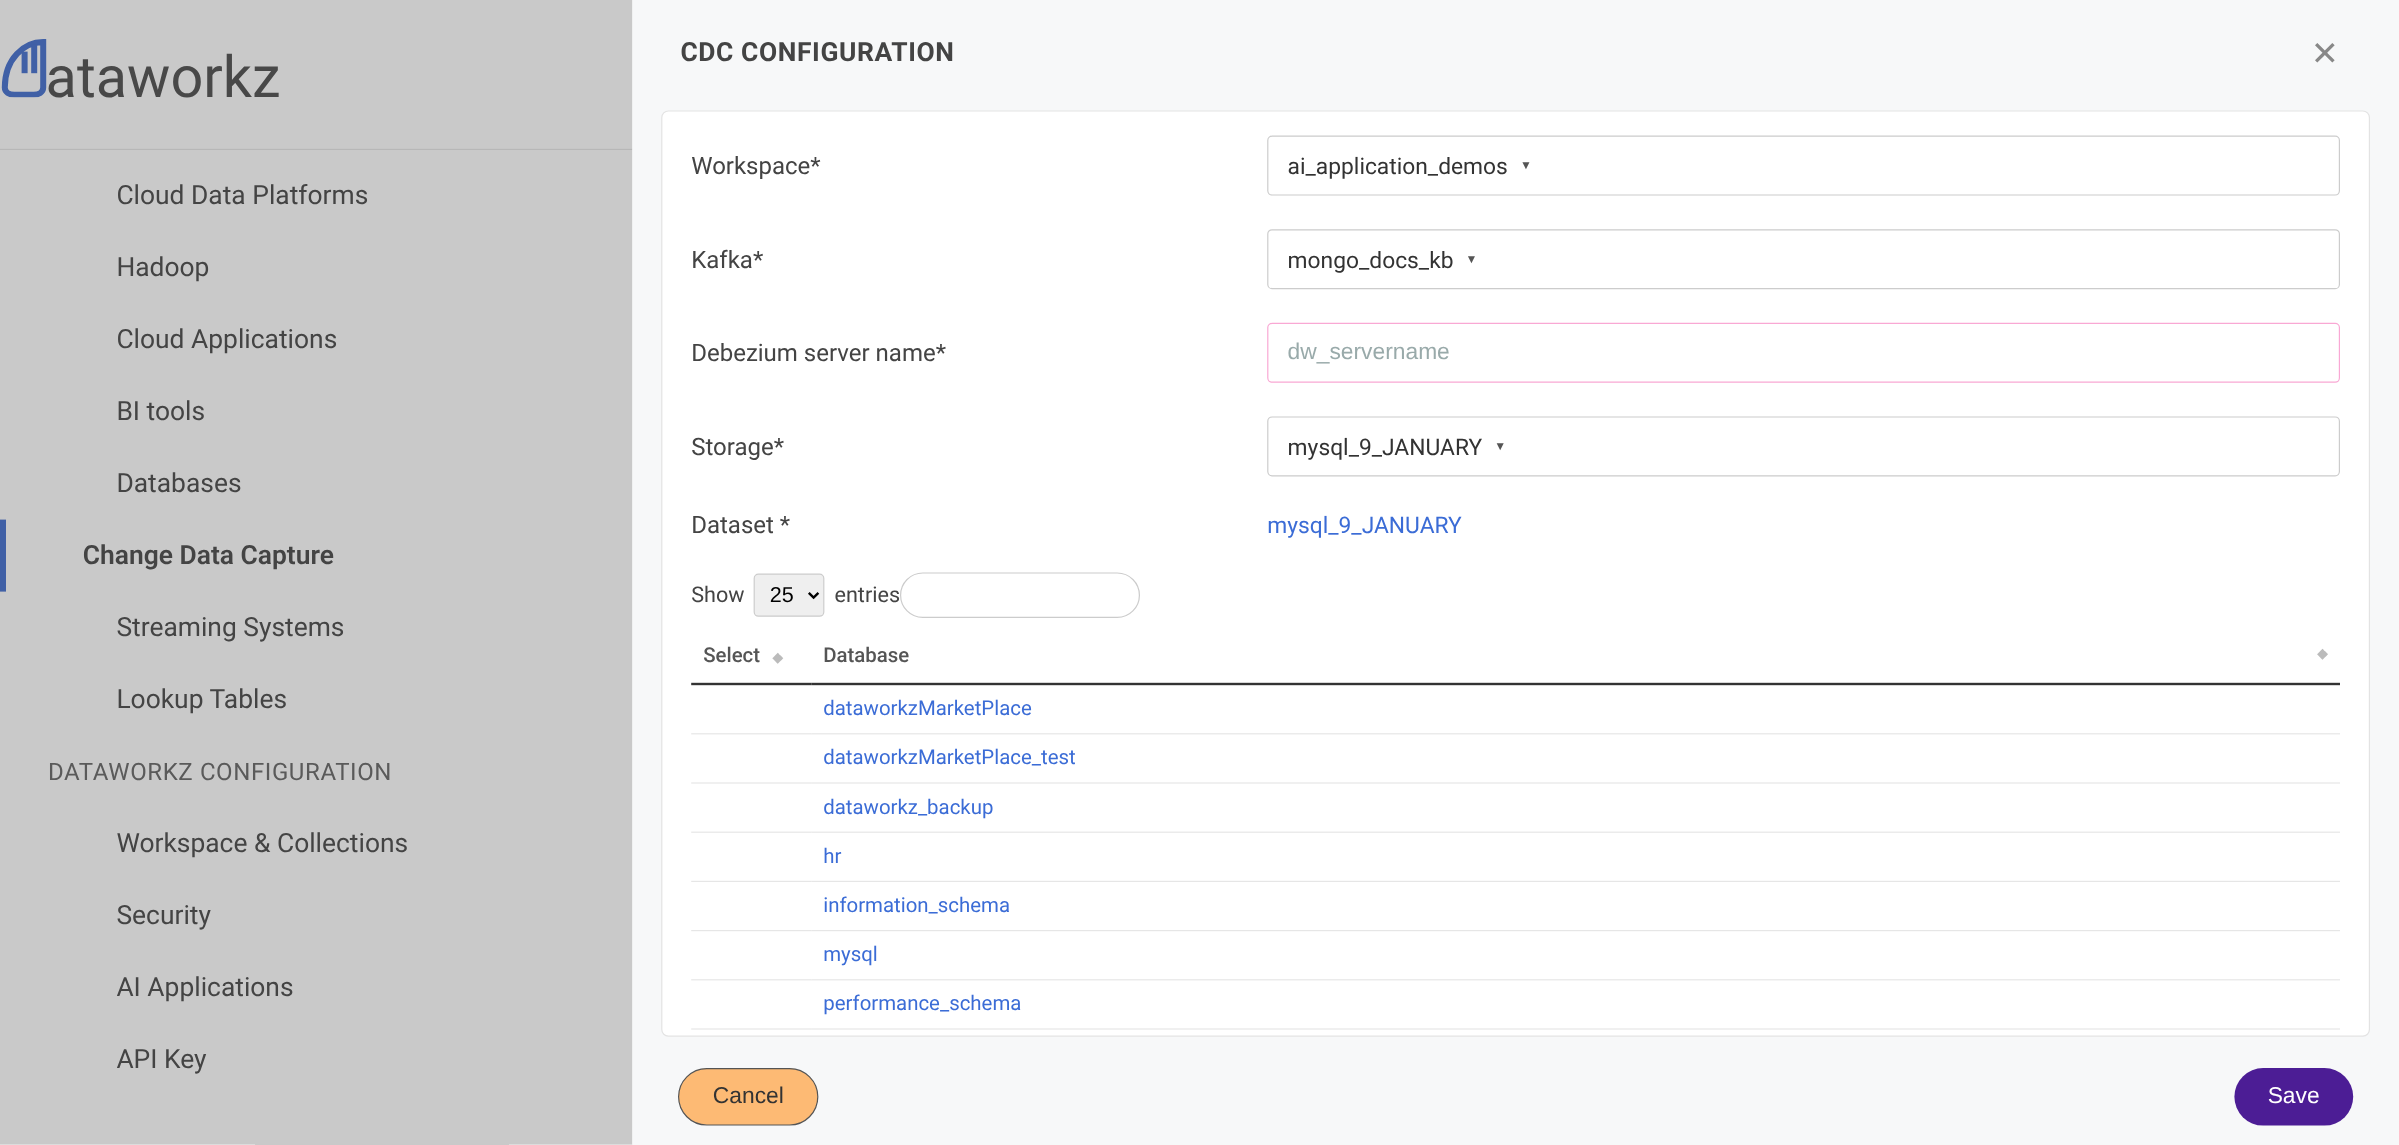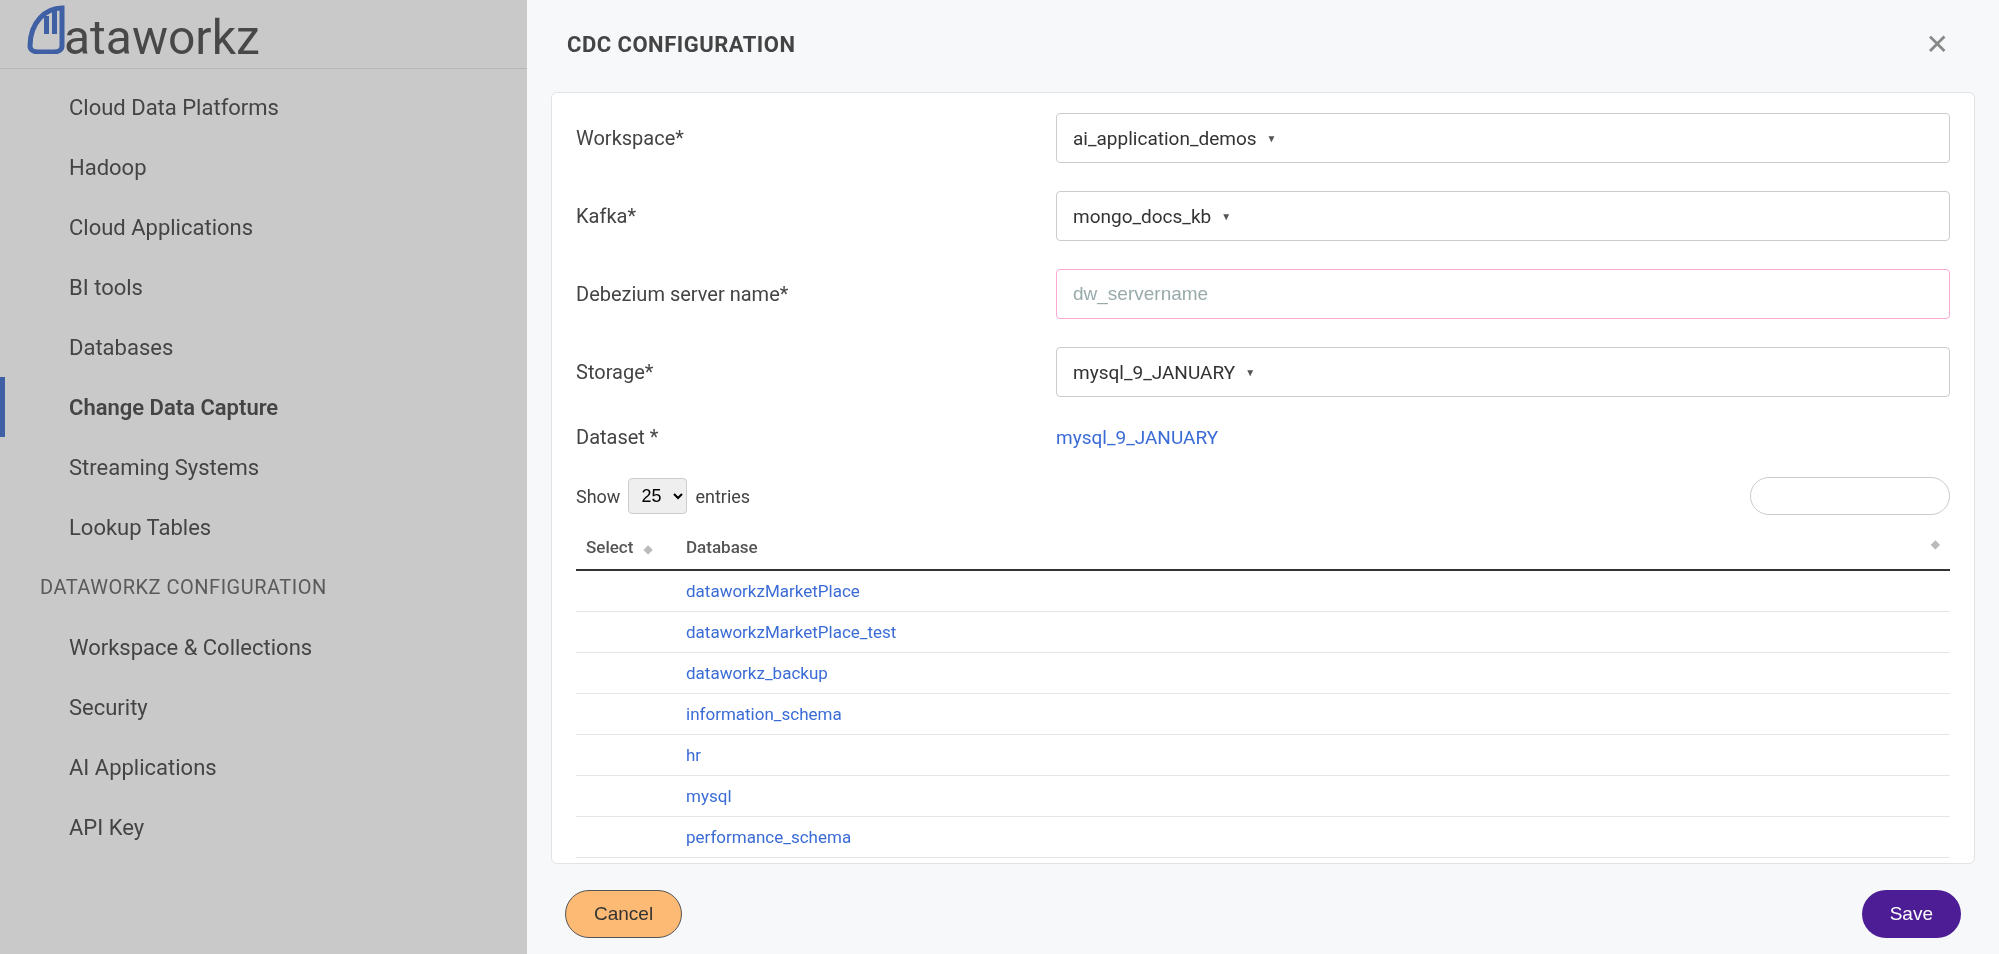--- a/index.html
+++ b/index.html
@@ -22,24 +22,23 @@
       background: #fff;
       position: relative;
     }
     .sidebar-overlay {
       position: absolute;
       top: 0; left: 0; right: 0; bottom: 0;
       background: rgba(100,100,100,0.35);
       pointer-events: none;
     }
     .logo-area {
-      height: 69px;
-      display: flex;
-      align-items: center;
-      padding-left: 26px;
+      height: 125px;
+      display: flex;
+      align-items: center;
       border-bottom: 1px solid #e3e3e3;
     }
     .logo {
       font-size: 48px;
       color: #3a3a3a;
       font-weight: 400;
       display: flex;
       align-items: baseline;
     }
     .logo-mark {
@@ -47,21 +46,21 @@
       font-size: 54px;
       margin-right: -2px;
     }
     .nav-items-group {
       margin-top: 8px;
     }
     .nav-item {
       height: 60px;
       display: flex;
       align-items: center;
-      padding-left: 64px;
+      padding-left: 92px;
       font-size: 22px;
       color: #333;
       border-left: 5px solid transparent;
       cursor: pointer;
     }
     .nav-item.active {
       border-left: 5px solid #2d5ec9;
       font-weight: 600;
       padding-left: 64px;
     }
@@ -149,21 +148,20 @@
     }
     .text-input::placeholder { color: #9aa; }
     .dataset-link {
       color: #3b6cd6;
       font-size: 19px;
       cursor: pointer;
     }
     .table-controls {
       display: flex;
       align-items: center;
-      justify-content: space-between;
       margin-top: 10px;
       margin-bottom: 10px;
     }
     .show-entries {
       display: flex;
       align-items: center;
       gap: 8px;
       font-size: 18px;
       color: #444;
     }
@@ -387,25 +385,25 @@
           <tr>
               <td></td>
               <td><span class="db-name">dataworkzMarketPlace_test</span></td>
             </tr>
           <tr>
               <td></td>
               <td><span class="db-name">dataworkz_backup</span></td>
             </tr>
           <tr>
               <td></td>
+              <td><span class="db-name">hr</span></td>
+            </tr>
+          <tr>
+              <td></td>
               <td><span class="db-name">information_schema</span></td>
-            </tr>
-          <tr>
-              <td></td>
-              <td><span class="db-name">hr</span></td>
             </tr>
           <tr>
               <td></td>
               <td><span class="db-name">mysql</span></td>
             </tr>
           <tr>
               <td></td>
               <td><span class="db-name">performance_schema</span></td>
             </tr>
           <tr>

